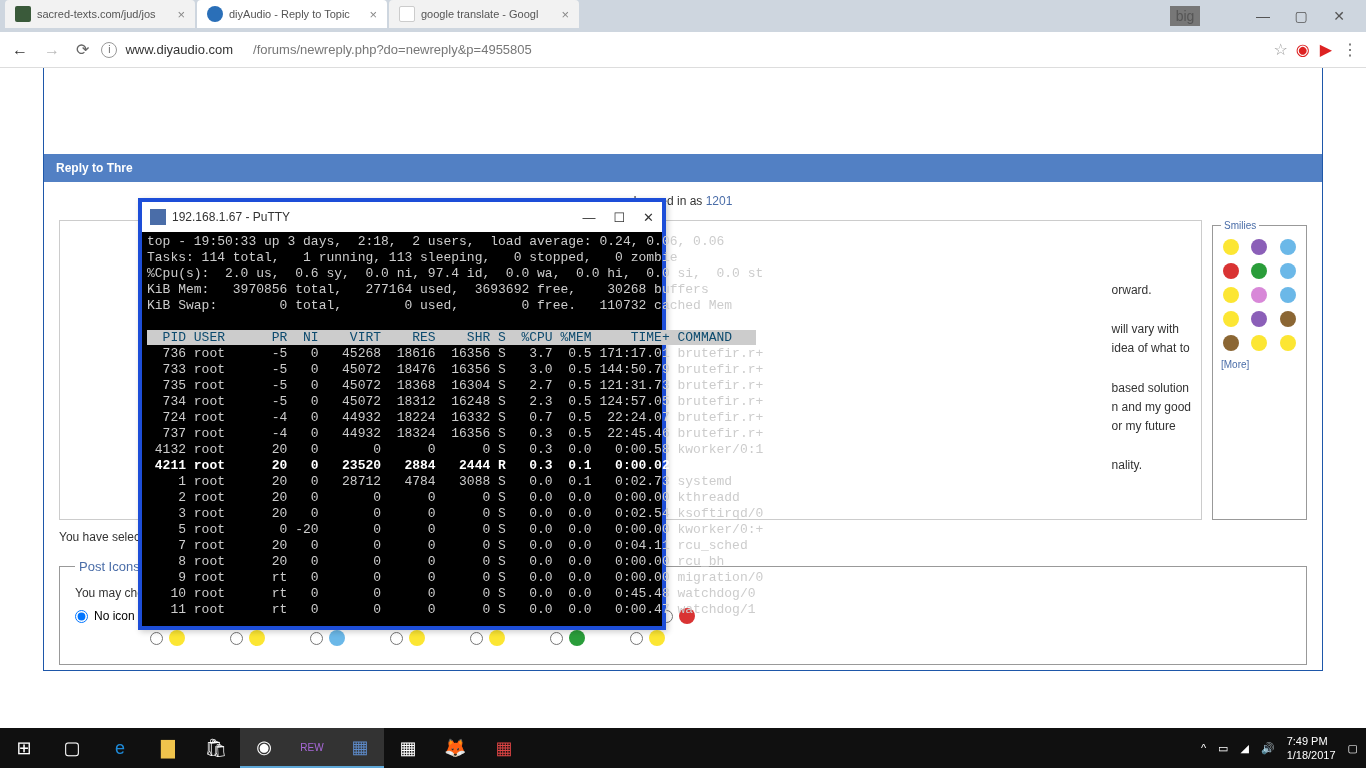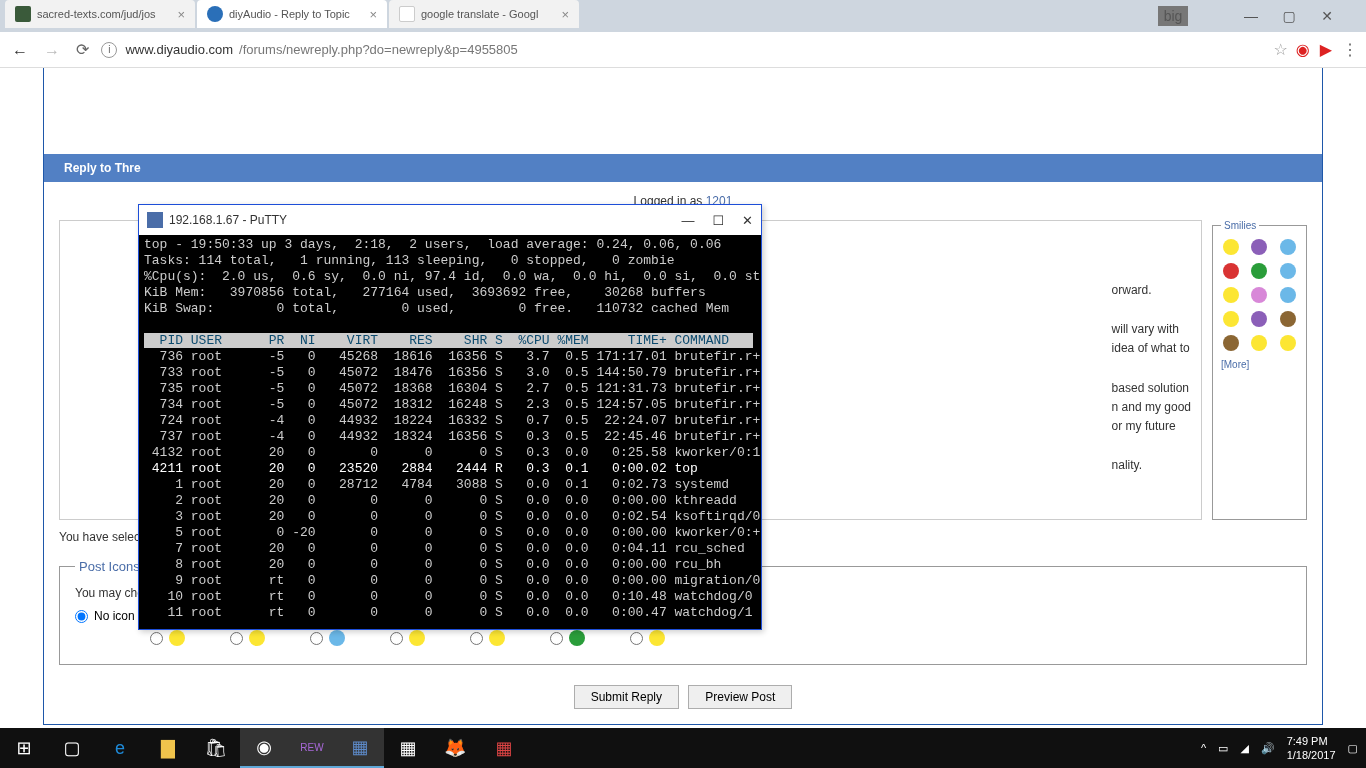--- a/index.html
+++ b/index.html
@@ -6,36 +6,36 @@
 body{font-family:Verdana,sans-serif;font-size:12px;background:#ffffff;overflow:hidden;width:1366px;height:768px;position:relative}
 .chrome-tabs{height:32px;background:#ced6df;display:flex;align-items:flex-start;padding-left:5px}
 .tab{height:28px;background:#f2f2f2;border-radius:4px 4px 0 0;margin-right:2px;padding:5px 10px;display:flex;align-items:center;font-size:11px;color:#555;min-width:190px;position:relative}
 .tab.active{background:#fff}
 .tab-close{margin-left:auto;color:#888;font-size:13px;cursor:pointer}
 .tab-favicon{width:16px;height:16px;margin-right:6px;background:#888;border-radius:2px}
 .tab-favicon.sacred{background:#3a5a3a}
 .tab-favicon.diy{background:#2a6fb8;border-radius:50%}
 .tab-favicon.google{background:#fff;border:1px solid #ccc}
 .newtab{width:20px;height:20px;color:#666;text-align:center;margin-left:5px;cursor:pointer}
-.chrome-controls{position:absolute;right:0;top:0;height:32px;display:flex;align-items:center;gap:8px;padding-right:24px}
+.chrome-controls{position:absolute;right:0;top:0;height:32px;display:flex;align-items:center;gap:8px;padding-right:12px}
 .chrome-controls span{width:30px;text-align:center;color:#555;font-size:14px}
 .big-badge{background:#777;color:#fff;font-size:10px;padding:2px 5px;margin-right:40px}
 .addr-bar{height:36px;background:#fff;border-bottom:1px solid #ddd;display:flex;align-items:center;padding:0 8px;gap:8px}
 .nav-icon{color:#666;font-size:16px;padding:4px}
 .nav-icon.back{color:#333}
 .nav-icon.fwd{color:#bbb}
-.url-box{flex:1;display:flex;align-items:center;gap:6px;color:#333;font-size:13px}
+.url-box{flex:1;display:flex;align-items:center;gap:20px;color:#333;font-size:13px}
 .info-icon{width:16px;height:16px;border:1px solid #999;border-radius:50%;display:flex;align-items:center;justify-content:center;font-size:10px;color:#666}
 .star-icon{color:#999;font-size:16px}
 .ext-icons{display:flex;gap:10px;align-items:center}
 .page-body{background:#fff;height:calc(100% - 32px - 36px - 40px);overflow:hidden;position:relative}
 .forum-frame{width:1280px;margin:0 auto;border:1px solid #1e57a9;background:#fff;position:relative;top:-5px}
 .info-box-right{position:absolute;right:45px;top:-5px;width:232px;background:#fff;border:1px solid #8fa6cc;border-top:none;padding:8px;font-size:10px;color:#4a6da8;text-align:center;line-height:1.5}
 .info-box-right a{color:#4a6da8;text-decoration:underline}
-.thread-header{background:#5280c4;color:#fff;padding:7px 20px;font-size:12px;display:flex;justify-content:space-between;margin-top:90px}
+.thread-header{background:#5280c4;color:#fff;padding:7px 12px;font-size:12px;display:flex;justify-content:space-between;margin-top:90px}
 .thread-header b{font-weight:bold}
 .logged-box{text-align:center;padding:12px;color:#333;font-size:12px}
 .logged-box a{color:#4a6da8}
 .editor-area{display:flex;padding:0 15px;gap:10px}
 .textarea-wrap{flex:1}
 .editor-text-visible{border:1px solid #ccc;padding:10px;height:300px;background:#fff;font-size:12px;line-height:1.6;color:#333;position:relative;overflow:hidden}
 .smilies-box{width:95px;border:1px solid #999;padding:8px}
 .smilies-box legend{font-size:10px;color:#4a6da8;padding:0 3px}
 .smilie-grid{display:grid;grid-template-columns:repeat(3,1fr);gap:8px;justify-items:center}
 .smilie{width:16px;height:16px;border-radius:50%;display:inline-block}
@@ -52,28 +52,28 @@
 .fieldset-icons{margin:5px 15px;border:1px solid #999;padding:12px 15px}
 .fieldset-icons legend{color:#4a6da8;font-size:13px;padding:0 4px}
 .icon-instruction{color:#333;font-size:12px;margin-bottom:8px}
 .icon-row{display:flex;gap:45px;align-items:center;margin-bottom:6px}
 .icon-opt{display:flex;align-items:center;gap:6px}
 .icon-opt input{margin:0}
 .icon-glyph{width:16px;height:16px;border-radius:50%;display:inline-block}
 .submit-row{text-align:center;padding:15px}
 .btn{background:#efefef;border:1px solid #adadad;padding:4px 16px;font-size:12px;cursor:pointer;margin:0 3px}
 .tb-icon{width:18px;height:18px;background:#e8d888;border:1px solid #aa9944}
-.putty-window{position:absolute;left:138px;top:136px;width:624px;background:#fff;border:1px solid #1d4ed8;box-shadow:2px 2px 6px rgba(0,0,0,0.2)}
+.putty-window{position:absolute;left:138px;top:130px;width:528px;background:#fff;border:4px solid #1d4ed8;box-shadow:2px 2px 6px rgba(0,0,0,0.2)}
 .putty-title{height:30px;display:flex;align-items:center;padding:0 8px;background:#fff;font-size:12px;color:#333}
 .putty-title-icon{width:16px;height:16px;margin-right:6px;background:#4a6da8}
 .putty-controls{margin-left:auto;display:flex;gap:18px;font-size:13px;color:#333}
 .putty-controls span{cursor:pointer}
 .terminal{background:#000;color:#ccc;font-family:'Courier New',monospace;font-size:13px;padding:2px 5px 8px 5px;line-height:16px;white-space:pre}
 .term-colhead{background:#000;color:#0c4a6e;background:#ccc}
-.term-bold{color:#fff;font-weight:normal}
+.term-bold{color:#fff;font-weight:bold}
 .taskbar{position:absolute;bottom:0;left:0;right:0;height:40px;background:#101010;display:flex;align-items:center;color:#fff}
 .tb-item{width:48px;height:40px;display:flex;align-items:center;justify-content:center;font-size:18px}
 .tb-item.active{background:#333;border-bottom:2px solid #5fa8d8}
 .tray{margin-left:auto;display:flex;align-items:center;gap:12px;padding-right:8px;font-size:11px}
 .tray-time{line-height:1.3}
 .url-domain{color:#333}
 .url-path{color:#777}
 .toolbar-icons-right{position:absolute;right:130px;top:235px;display:flex;gap:4px}
 </style>
 </head>
@@ -255,24 +255,20 @@
             <input type="radio" style="">
             <span class="icon-glyph sm-green"></span>
           </label>
         <label class="icon-opt">
             <input type="radio" style="">
             <span class="icon-glyph sm-yellow"></span>
           </label>
       </div>
     </fieldset>
 
-    <div class="submit-row">
-      <button class="btn">Submit Reply</button>
-      <button class="btn">Preview Post</button>
-    </div>
   </div>
 
   <div class="putty-window">
     <div class="putty-title">
       <span class="putty-title-icon"></span>
       <span>192.168.1.67 - PuTTY</span>
       <div class="putty-controls">
         <span>—</span>
         <span>☐</span>
         <span>✕</span>
@@ -284,30 +280,30 @@
 <span>KiB Mem:   3970856 total,   277164 used,  3693692 free,    30268 buffers</span>
 <span>KiB Swap:        0 total,        0 used,        0 free.   110732 cached Mem</span>
 <span></span>
 <span class="term-colhead">  PID USER      PR  NI    VIRT    RES    SHR S  %CPU %MEM     TIME+ COMMAND   </span>
 <span>  736 root      -5   0   45268  18616  16356 S   3.7  0.5 171:17.01 brutefir.r+</span>
 <span>  733 root      -5   0   45072  18476  16356 S   3.0  0.5 144:50.79 brutefir.r+</span>
 <span>  735 root      -5   0   45072  18368  16304 S   2.7  0.5 121:31.73 brutefir.r+</span>
 <span>  734 root      -5   0   45072  18312  16248 S   2.3  0.5 124:57.05 brutefir.r+</span>
 <span>  724 root      -4   0   44932  18224  16332 S   0.7  0.5  22:24.07 brutefir.r+</span>
 <span>  737 root      -4   0   44932  18324  16356 S   0.3  0.5  22:45.46 brutefir.r+</span>
-<span> 4132 root      20   0       0      0      0 S   0.3  0.0   0:25.58 kworker/0:1</span>
+<span> 4132 root      20   0       0      0      0 S   0.3  0.0   0:00.58 kworker/0:1</span>
 <span class="term-bold"> 4211 root      20   0   23520   2884   2444 R   0.3  0.1   0:00.02 top        </span>
 <span>    1 root      20   0   28712   4784   3088 S   0.0  0.1   0:02.73 systemd    </span>
 <span>    2 root      20   0       0      0      0 S   0.0  0.0   0:00.00 kthreadd   </span>
 <span>    3 root      20   0       0      0      0 S   0.0  0.0   0:02.54 ksoftirqd/0</span>
 <span>    5 root       0 -20       0      0      0 S   0.0  0.0   0:00.00 kworker/0:+</span>
 <span>    7 root      20   0       0      0      0 S   0.0  0.0   0:04.11 rcu_sched  </span>
 <span>    8 root      20   0       0      0      0 S   0.0  0.0   0:00.00 rcu_bh     </span>
 <span>    9 root      rt   0       0      0      0 S   0.0  0.0   0:00.00 migration/0</span>
-<span>   10 root      rt   0       0      0      0 S   0.0  0.0   0:10.48 watchdog/0 </span>
+<span>   10 root      rt   0       0      0      0 S   0.0  0.0   0:45.48 watchdog/0 </span>
 <span>   11 root      rt   0       0      0      0 S   0.0  0.0   0:00.47 watchdog/1 </span></div>
   </div>
 
 </div>
 
 <div class="taskbar">
   <div class="tb-item">⊞</div>
   <div class="tb-item">▢</div>
   <div class="tb-item" style="color:#1e8ad8">e</div>
   <div class="tb-item" style="color:#f0c44c">▇</div>

